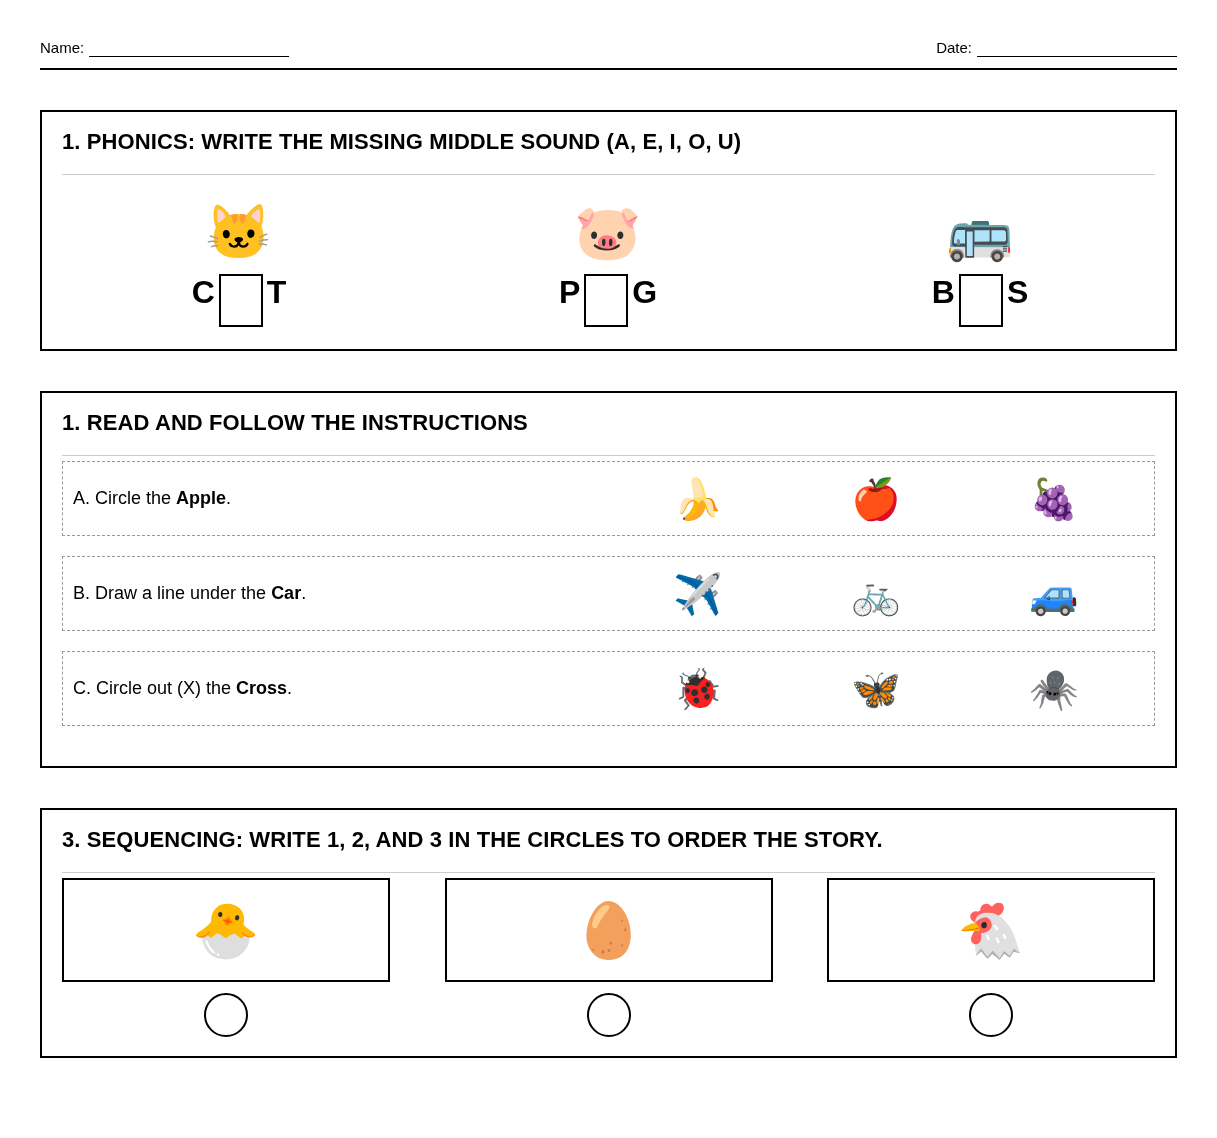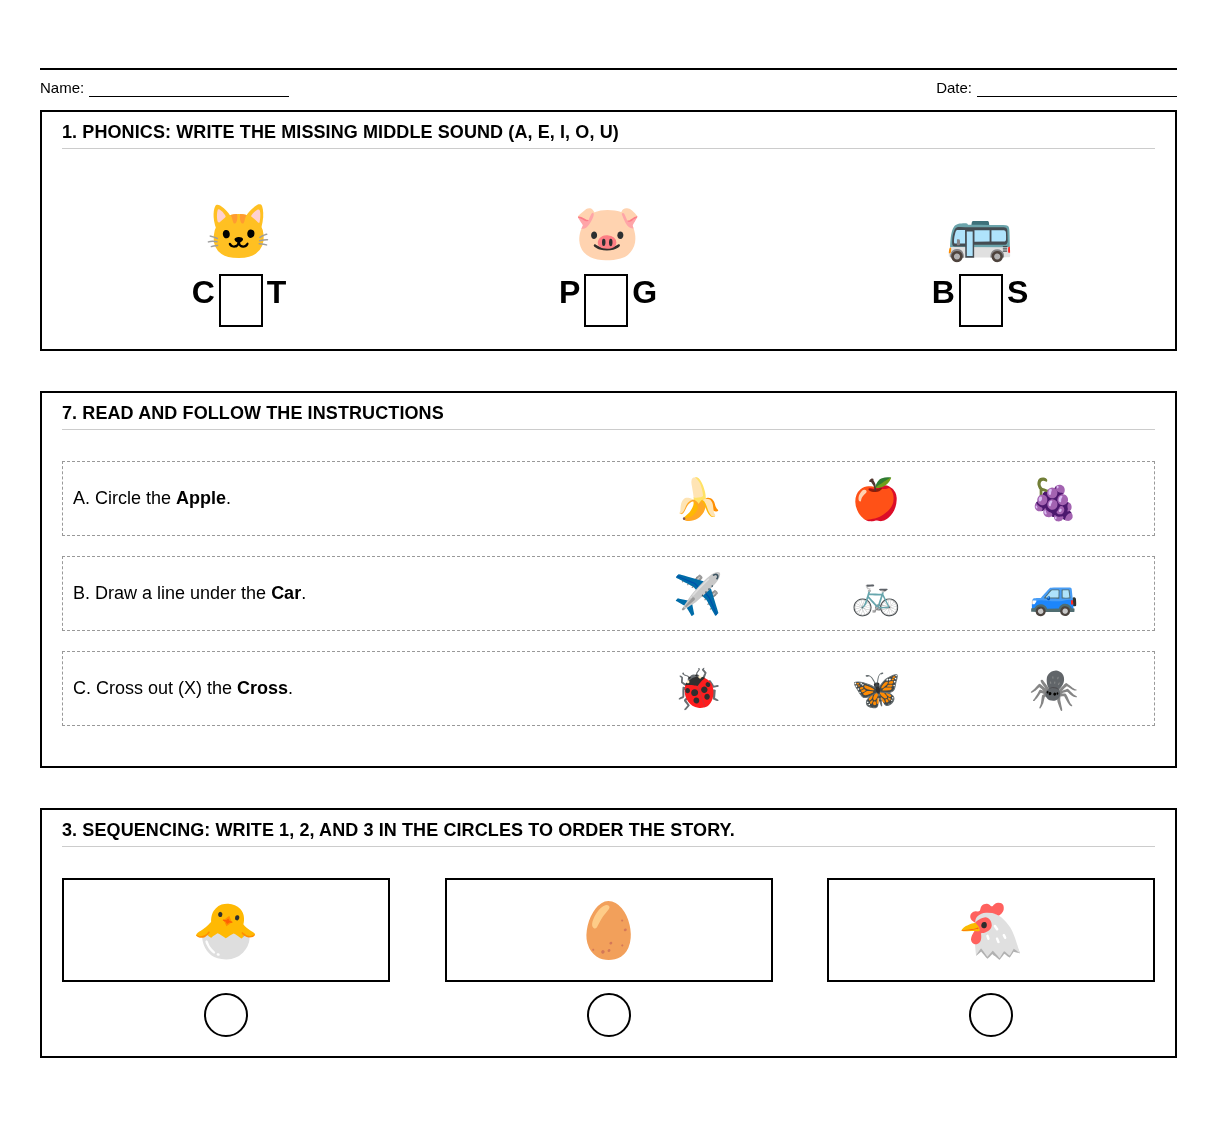--- a/index.html
+++ b/index.html
@@ -3,35 +3,35 @@
 <meta charset="utf-8">
 <style>
   * { box-sizing: border-box; margin: 0; padding: 0; }
   html, body { width: 1217px; height: 1138px; background: #fff; }
   body { font-family: "Liberation Sans", sans-serif; color: #000; position: relative; }
 
   .header {
     position: absolute; left: 40px; top: 36px; width: 1137px; height: 34px;
     border-bottom: 2px solid #000;
   }
-  .hfield { position: absolute; top: 3px; font-size: 15px; display: flex; align-items: flex-end; margin-top: 40px; }
+  .hfield { position: absolute; top: 3px; font-size: 15px; display: flex; align-items: flex-end; }
   .hfield .label { line-height: 18px; }
   .hfield .line { display: inline-block; border-bottom: 1px solid #000; height: 14px; margin-left: 5px; }
   .hfield.name { left: 0; }
   .hfield.name .line { width: 200px; }
   .hfield.date { right: 0; justify-content: flex-end; }
   .hfield.date .line { width: 200px; }
 
   .section {
     position: absolute; left: 40px; width: 1137px; border: 2px solid #000; background: #fff;
   }
   .section-title {
-    position: absolute; left: 20px; right: 20px; top: 8px;
-    font-size: 18px; font-weight: bold; line-height: 24px;
-    padding-bottom: 4px; border-bottom: 1px solid #ccc; letter-spacing: 0.1px;
+    position: absolute; left: 20px; right: 20px; top: 18px;
+    font-size: 22px; font-weight: bold; line-height: 24px;
+    padding-bottom: 20px; border-bottom: 1px solid #ccc; letter-spacing: 0.1px;
   }
 
   
   #sec1 { top: 110px; height: 241px; }
   .ph-item { position: absolute; top: 88px; width: 140px; height: 140px; }
   .ph-emoji { position: absolute; top: 0; left: 0; width: 100%; text-align: center; font-size: 54px; line-height: 64px; height: 64px; }
   .ph-word { position: absolute; top: 74px; left: 0; width: 100%; display: flex; justify-content: center; align-items: flex-start; }
   .ph-letter { font-size: 32px; font-weight: bold; line-height: 36px; padding: 0 3px; }
   .ph-box { width: 44px; height: 53px; border: 2px solid #000; margin: 0 1px; }
 
@@ -90,21 +90,21 @@
     <div class="ph-emoji">🚌</div>
     <div class="ph-word">
       <span class="ph-letter">B</span>
       <span class="ph-box"></span>
       <span class="ph-letter">S</span>
     </div>
   </div>
 </div>
 
 <div class="section" id="sec2">
-  <div class="section-title">7. READ AND FOLLOW THE INSTRUCTIONS</div>
+  <div class="section-title">1. READ AND FOLLOW THE INSTRUCTIONS</div>
 
   <div class="instr-row" style="top:68px;">
     <div class="instr-text">
       <span>A. Circle the </span>&nbsp;<b>Apple</b><span>.</span>
     </div>
     <div class="instr-emoji" style="left:605px;">🍌</div>
     <div class="instr-emoji" style="left:783px;">🍎</div>
     <div class="instr-emoji" style="left:961px;">🍇</div>
   </div>
 
@@ -112,21 +112,21 @@
     <div class="instr-text">
       <span>B. Draw a line under the </span>&nbsp;<b>Car</b><span>.</span>
     </div>
     <div class="instr-emoji" style="left:605px;">✈️</div>
     <div class="instr-emoji" style="left:783px;">🚲</div>
     <div class="instr-emoji" style="left:961px;">🚙</div>
   </div>
 
   <div class="instr-row" style="top:258px;">
     <div class="instr-text">
-      <span>C. Cross out (X) the </span>&nbsp;<b>Cross</b><span>.</span>
+      <span>C. Circle out (X) the </span>&nbsp;<b>Cross</b><span>.</span>
     </div>
     <div class="instr-emoji" style="left:605px;">🐞</div>
     <div class="instr-emoji" style="left:783px;">🦋</div>
     <div class="instr-emoji" style="left:961px;">🕷️</div>
   </div>
 </div>
 
 <div class="section" id="sec3">
   <div class="section-title">3. SEQUENCING: WRITE 1, 2, AND 3 IN THE CIRCLES TO ORDER THE STORY.</div>
 

